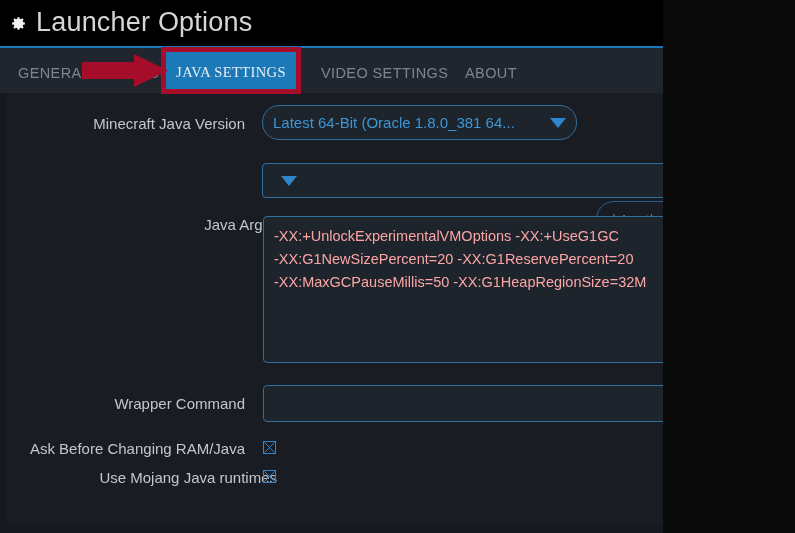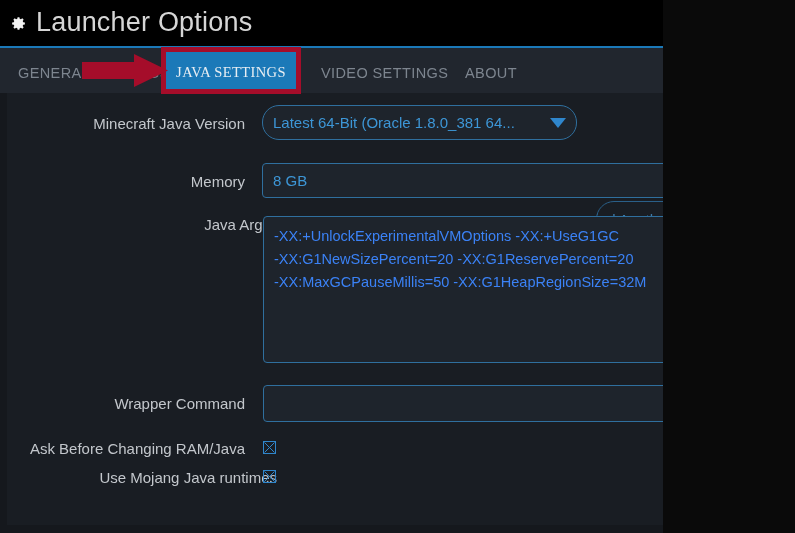--- a/index.html
+++ b/index.html
@@ -176,21 +176,21 @@
     position: absolute;
     box-sizing: border-box;
     background: #1e242c;
     border: 1px solid #2f6f9e;
     border-radius: 4px;
     padding: 8px 10px;
     overflow: hidden;
   }
   .textarea .line {
     font-size: 14.5px;
-    color: #3b82f6;
+    color: #fca5a5;
     line-height: 23px;
     white-space: nowrap;
   }
 
   .checkrow-box {
     position: absolute;
     width: 13px;
     height: 13px;
     box-sizing: border-box;
     border: 1px solid #2f86cc;
@@ -262,23 +262,21 @@
 
     <div class="row-label" style="left:0px; top:22px; width:245px;">Minecraft Java Version</div>
     <div class="field combo" style="left:262px; top:12px; width:315px; height:35px;border-radius:17px;">
       <span class="combo-text">Latest 64-Bit (Oracle 1.8.0_381 64...</span>
       <span class="caret"></span>
     </div>
     <div class="pill-button" style="left:596px; top:108px; width:120px; height:36px;">
       <span>Find Another Version</span>
     </div>
 
-    <div class="row-label" style="left:0px; top:80px; width:245px;">Memory</div>
     <div class="field combo" style="left:262px; top:70px; width:455px; height:35px;">
-      <span class="combo-text">8 GB</span>
       <span class="caret"></span>
     </div>
 
     <div class="row-label" style="left:12px; top:123px; width:245px;padding-left:13px;">Java Args</div>
     <div class="textarea" style="left:263px; top:123px; width:453px; height:147px;">
       <div class="line">-XX:+UnlockExperimentalVMOptions -XX:+UseG1GC</div>
       <div class="line">-XX:G1NewSizePercent=20 -XX:G1ReservePercent=20</div>
       <div class="line">-XX:MaxGCPauseMillis=50 -XX:G1HeapRegionSize=32M</div>
     </div>
 

